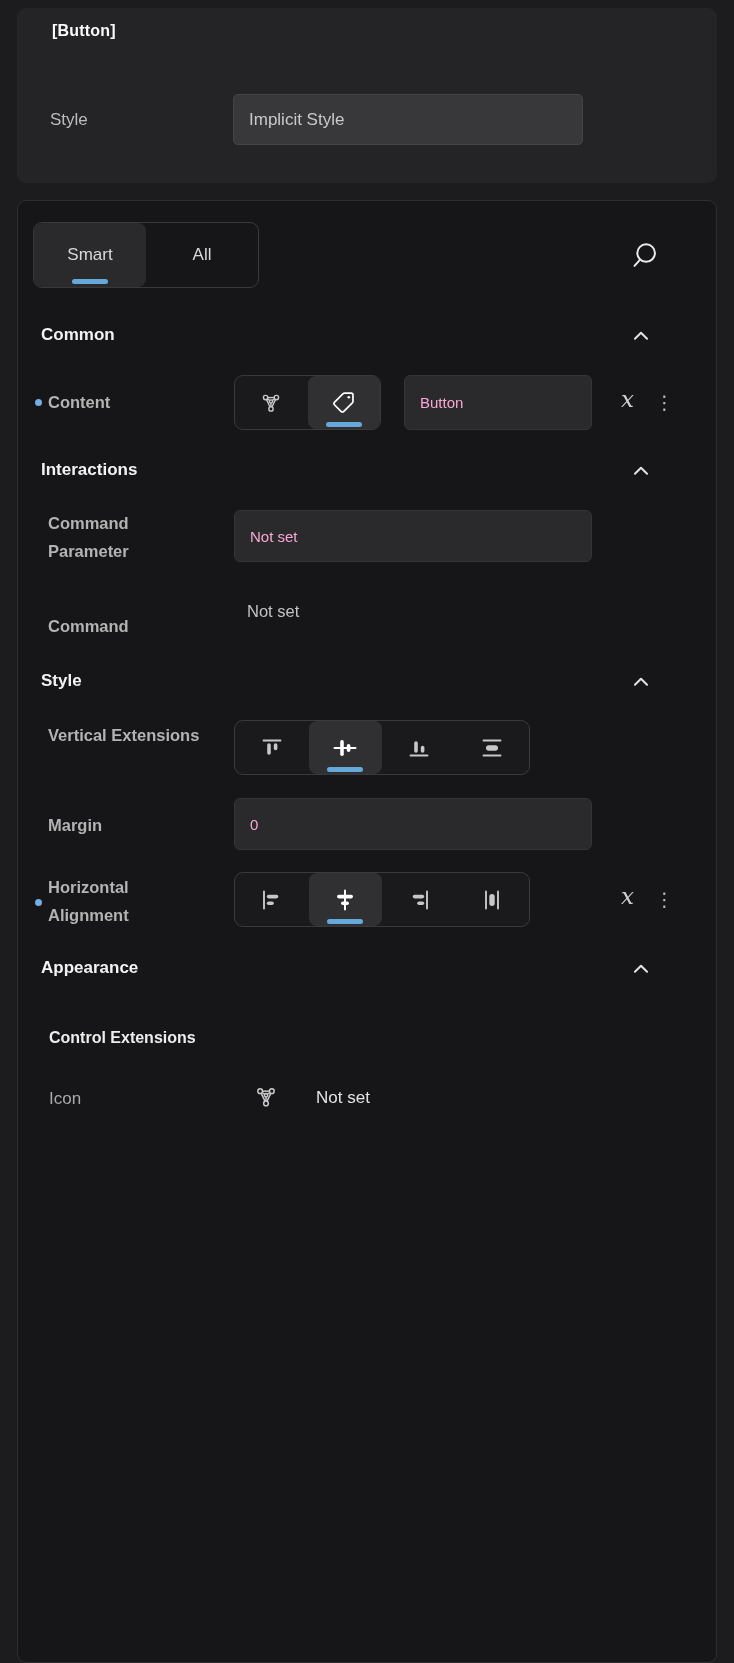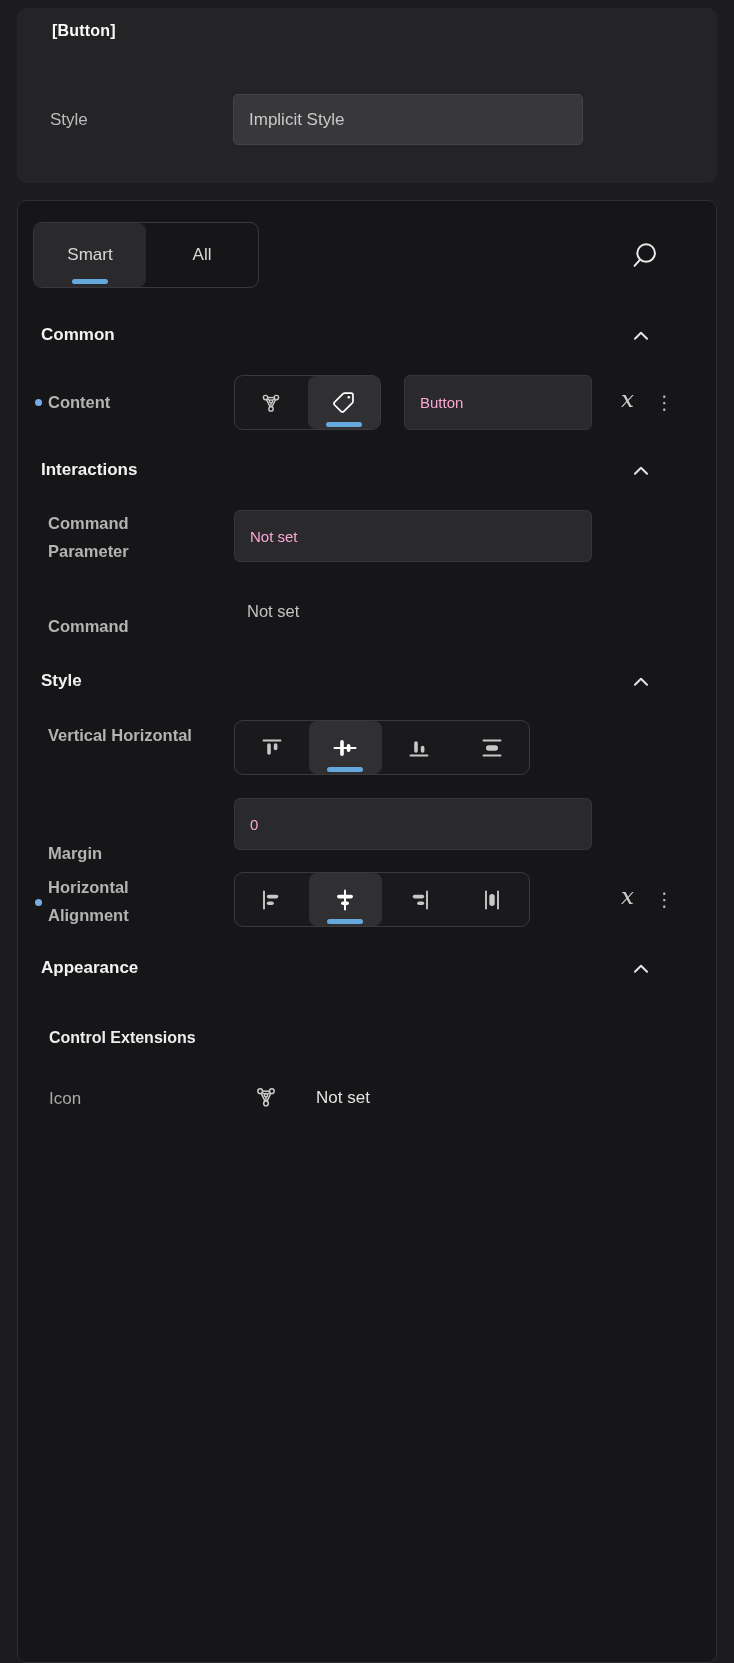--- a/index.html
+++ b/index.html
@@ -119,21 +119,21 @@
   <div class="row-label" style="top:399px;margin-top:12px;">Command</div>
   <div class="plain-value" style="left:229px; top:401px;">Not set</div>
 
   <div class="sec-title" style="top:470px;">Style</div>
   <div class="sec-chevron" style="top:470px;">
     <svg width="22" height="22" viewBox="0 0 20 20">
       <polyline points="4.5,12.5 10,7 15.5,12.5" fill="none" stroke="#e3e3e3" stroke-width="1.8" stroke-linecap="round" stroke-linejoin="round"></polyline>
     </svg>
   </div>
 
-  <div class="row-label" style="top:520px;">Vertical Horizontal</div>
+  <div class="row-label" style="top:520px;">Vertical Extensions</div>
   <div class="seg-group" style="left:216px; top:519px; width:296px;">
     <div class="seg" style="width:74px;">
       <svg width="28" height="24" viewBox="0 0 28 24">
         <line x1="5.5" y1="4.5" x2="22.5" y2="4.5" stroke="#c7c7c7" stroke-width="1.9" stroke-linecap="round"></line>
         <rect x="9.2" y="7.3" width="3.6" height="11.5" rx="1.8" fill="#c7c7c7"></rect>
         <rect x="15.8" y="7.3" width="3.6" height="7" rx="1.8" fill="#c7c7c7"></rect>
       </svg>
     </div>
     <div class="seg selected" style="width:74px;">
       <svg width="28" height="24" viewBox="0 0 28 24">
@@ -152,21 +152,21 @@
     </div>
     <div class="seg" style="width:74px;">
       <svg width="28" height="24" viewBox="0 0 28 24">
         <line x1="5.5" y1="4.5" x2="22.5" y2="4.5" stroke="#c7c7c7" stroke-width="1.9" stroke-linecap="round"></line>
         <line x1="5.5" y1="19.5" x2="22.5" y2="19.5" stroke="#c7c7c7" stroke-width="1.9" stroke-linecap="round"></line>
         <rect x="8" y="9.3" width="12" height="5.4" rx="2.7" fill="#c7c7c7"></rect>
       </svg>
     </div>
   </div>
 
-  <div class="row-label" style="top:610px;margin-top:28px;">Margin</div>
+  <div class="row-label" style="top:610px;">Margin</div>
   <div class="text-input" style="left:216px; top:597px; width:358px;">0</div>
 
   <div class="bullet" style="left:17px; top:698px; background:#74AEE4;"></div>
   <div class="row-label" style="top:672px;">Horizontal Alignment</div>
   <div class="seg-group" style="left:216px; top:671px; width:296px;">
     <div class="seg" style="width:74px;">
       <svg width="28" height="24" viewBox="0 0 28 24">
         <line x1="6" y1="3.5" x2="6" y2="20.5" stroke="#c7c7c7" stroke-width="1.9" stroke-linecap="round"></line>
         <rect x="8.8" y="6.8" width="11.5" height="3.6" rx="1.8" fill="#c7c7c7"></rect>
         <rect x="8.8" y="13.4" width="7" height="3.6" rx="1.8" fill="#c7c7c7"></rect>

